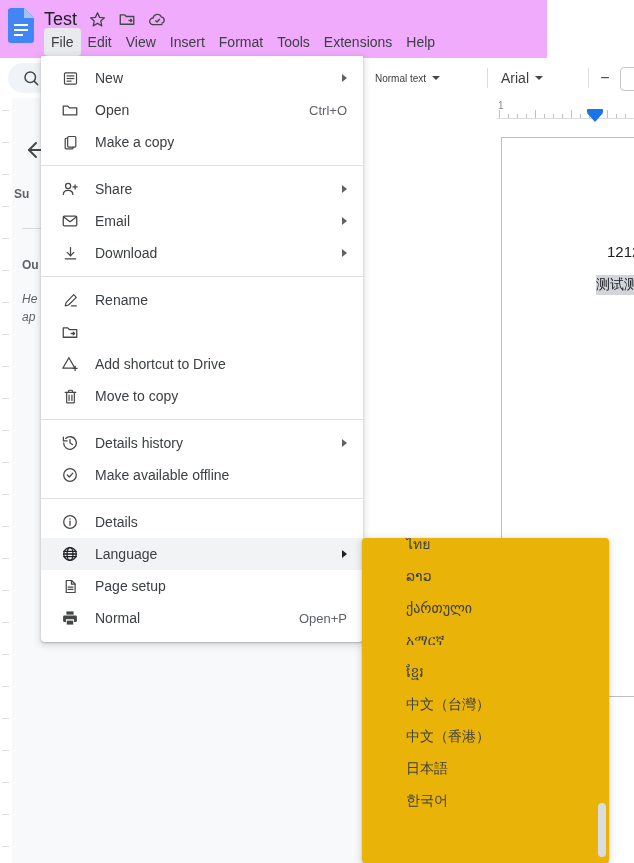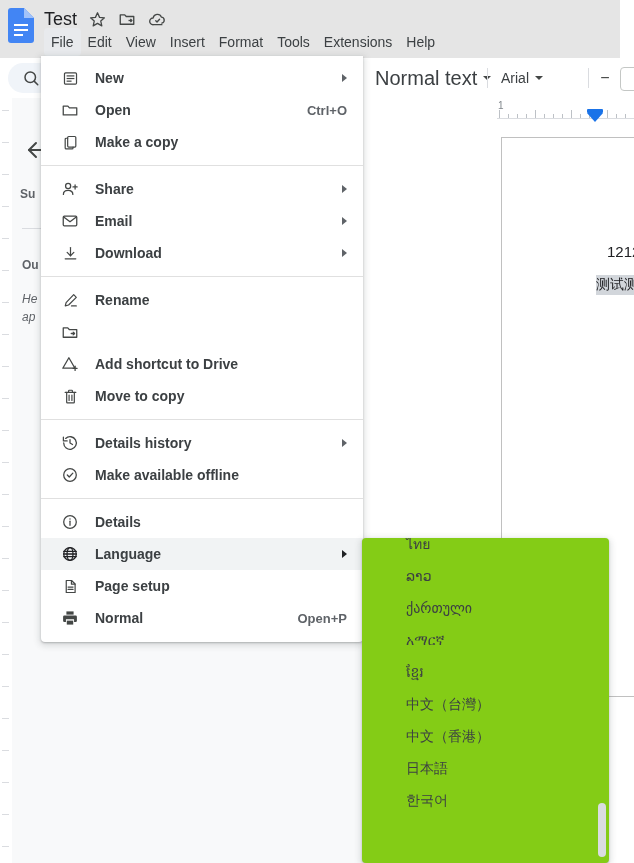--- a/index.html
+++ b/index.html
@@ -7,21 +7,21 @@
     width: 634px; height: 863px;
     overflow: hidden;
     font-family: "Liberation Sans", "DejaVu Sans", sans-serif;
     background: #ffffff;
     color: #202124;
     -webkit-font-smoothing: antialiased;
   }
   #root { position: relative; width: 634px; height: 863px; overflow: hidden; background:#fff; }
 
   
-  .appbar { position: absolute; left:0; top:0; width:620px; height:58px; background:#e5e5e5; z-index: 5; }
+  .appbar { position: absolute; left:0; top:0; width:547px; height:58px; background:#f0abfc; z-index: 5; }
   .docs-logo {
     position: absolute; left: 8px; top: 8px; width: 26px; height: 35px;
   }
   .title-row { position: absolute; left: 44px; top: 6px; height: 26px; display:flex; align-items:center; gap: 10px; }
   .doc-title { font-size: 18px; color:#202124; line-height: 22px; letter-spacing: 0px; }
   .tbtn { width: 20px; height: 20px; display:flex; align-items:center; justify-content:center; color:#444746; }
   .tbtn svg { display:block; }
 
   .menubar { position: absolute; left: 44px; top: 30px; height: 24px; display:flex; align-items:center; gap: 0px; }
   .menu-item {
@@ -32,21 +32,21 @@
 
   
   .toolbar { position:absolute; left:0; top:58px; width:634px; height:40px; background:#fff; z-index:4; }
   .tb-search {
     position:absolute; left:8px; top:5px; width:46px; height:30px;
     border-radius:16px; background:#f0f4f9; display:flex; align-items:center; justify-content:center;
     color:#444746;
   }
   .tb-style {
     position:absolute; left:371px; top:6px; height:28px; display:flex; align-items:center; gap:6px;
-    font-size:20px; color:#3c4043; padding: 0 4px;
+    font-size:10px; color:#3c4043; padding: 0 4px;
   }
   .tb-font {
     position:absolute; left:497px; top:6px; height:28px; display:flex; align-items:center; gap:6px;
     font-size:14px; color:#3c4043; padding: 0 4px;
   }
   .tb-sep { position:absolute; top:10px; width:1px; height:20px; background:#dadce0; }
   .caret-dn { width:0;height:0;border-left:4px solid transparent;border-right:4px solid transparent;border-top:4px solid #444746; }
   .tb-minus { position:absolute; left:598px; top:12px; width:14px; height:16px; display:flex;align-items:center;justify-content:center;color:#444746;font-size:16px;}
   .tb-sizebox { position:absolute; left:620px; top:9px; width:30px; height:24px; border:1px solid #c4c7c5; border-radius:4px; background:#fff;}
 
@@ -72,48 +72,48 @@
     position:absolute; left:596px; top:275px; font-size:14px; color:#202124; white-space:nowrap;
     background:#d2d6db; padding:1px 0;
   }
 
   
   .outline-panel { position:absolute; left:0; top:98px; width:362px; height:765px; background:#f8f9fa; }
   .outline-rule { position:absolute; left:0; top:98px; width:12px; height:765px; background:#fff; }
   .outline-rule-ticks { position:absolute; left:0; top:98px; width:12px; height:765px; }
   .or-tick { position:absolute; left:2px; width:7px; height:1px; background:#dadce0; }
   .outline-back { position:absolute; left:24px; top:138px; width:24px; height:24px; color:#444746; }
-  .outline-sum { position:absolute; left:20px; top:187px; font-size:12px; color:#5f6368; font-weight:600; white-space:nowrap; }
+  .outline-sum { position:absolute; left:14px; top:187px; font-size:12px; color:#5f6368; font-weight:600; white-space:nowrap; }
   .outline-divider { position:absolute; left:22px; top:228px; width:28px; height:1px; background:#dadce0; }
   .outline-out { position:absolute; left:22px; top:258px; font-size:12px; color:#5f6368; font-weight:600; white-space:nowrap; }
   .outline-he { position:absolute; left:22px; top:292px; font-size:12px; color:#5f6368; font-style:italic; white-space:nowrap; }
   .outline-ap { position:absolute; left:22px; top:310px; font-size:12px; color:#5f6368; font-style:italic; white-space:nowrap;text-align:center; }
 
   
   .file-menu {
     position:absolute; left:41px; top:56px; width:322px;
     background:#fff; border-radius:0 0 4px 4px;
     box-shadow: 0 2px 6px 2px rgba(60,64,67,.15), 0 1px 2px 0 rgba(60,64,67,.3);
     padding: 6px 0 8px 0; z-index: 20;
   }
-  .mi { position:relative; display:flex; align-items:center; height:32px; padding: 0 16px 0 0; cursor:default;font-weight:bold; }
+  .mi { position:relative; display:flex; align-items:center; height:32px; padding: 0 16px 0 0; cursor:default; }
   .mi.hl { background:#f1f3f4; }
   .mi-icon { width:22px; margin-left:18px; margin-right:14px; display:flex; align-items:center; justify-content:center; color:#444746; flex:0 0 auto;}
   .mi-icon svg { display:block; }
   .mi-label { font-size:14px; color:#3c4043; flex:1 1 auto; white-space:nowrap; line-height:32px; }
   .mi-accel { font-size:13px; color:#5f6368; margin-left:auto; white-space:nowrap; }
   .mi-arrow { margin-left:auto; width:0;height:0;
     border-top:4px solid transparent;border-bottom:4px solid transparent;border-left:5px solid #5f6368; }
   .mi.hl .mi-arrow { border-left-color:#202124; }
   .mdiv { height:1px; background:#e0e0e0; margin:7px 0; }
 
   
   .lang-menu {
     position:absolute; left:362px; top:538px; width:247px; height:325px;
-    background:#84cc16; border-radius:4px;
+    background:#eab308; border-radius:4px;
     box-shadow: 0 2px 6px 2px rgba(60,64,67,.15), 0 1px 2px 0 rgba(60,64,67,.3);
     overflow:hidden; z-index:21;
   }
   .lang-inner { position:absolute; left:0; top:-10px; width:247px; }
   .li { position:relative; display:flex; align-items:center; height:32px; }
   .li.hl { background:#f1f3f4; }
   .li-check { width:16px; margin-left:18px; margin-right:10px; display:flex; align-items:center; justify-content:center; color:#202124; flex:0 0 auto; }
   .li-label { font-size:14px; color:#3c4043; white-space:nowrap; line-height:32px;
     font-family: "DejaVu Sans", "Liberation Sans", sans-serif; }
   .lang-scroll-track { position:absolute; right:3px; top:6px; width:8px; height:313px; }

